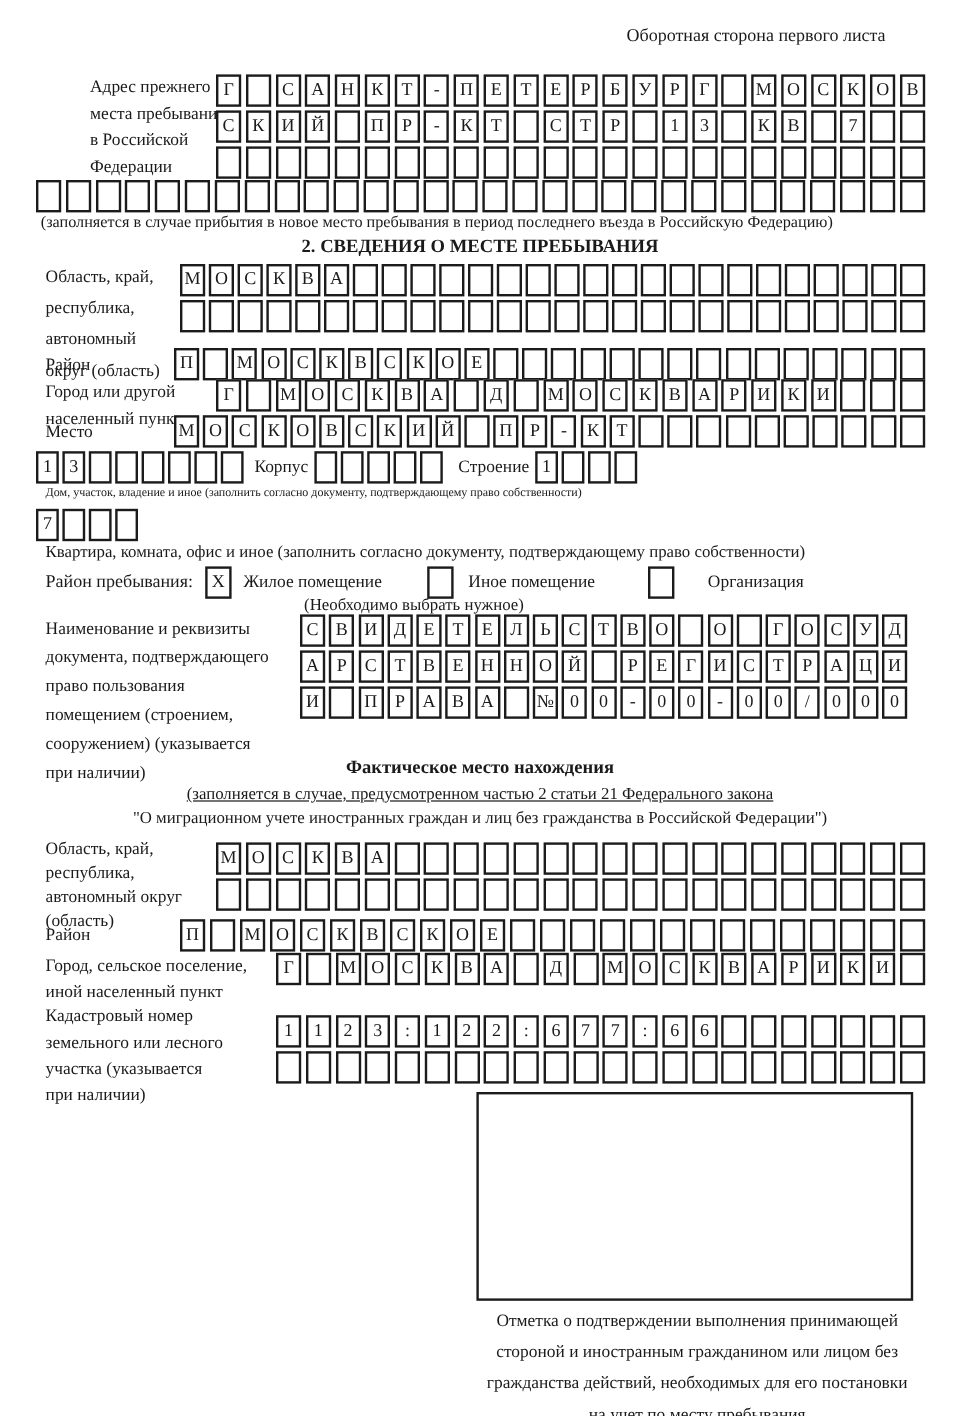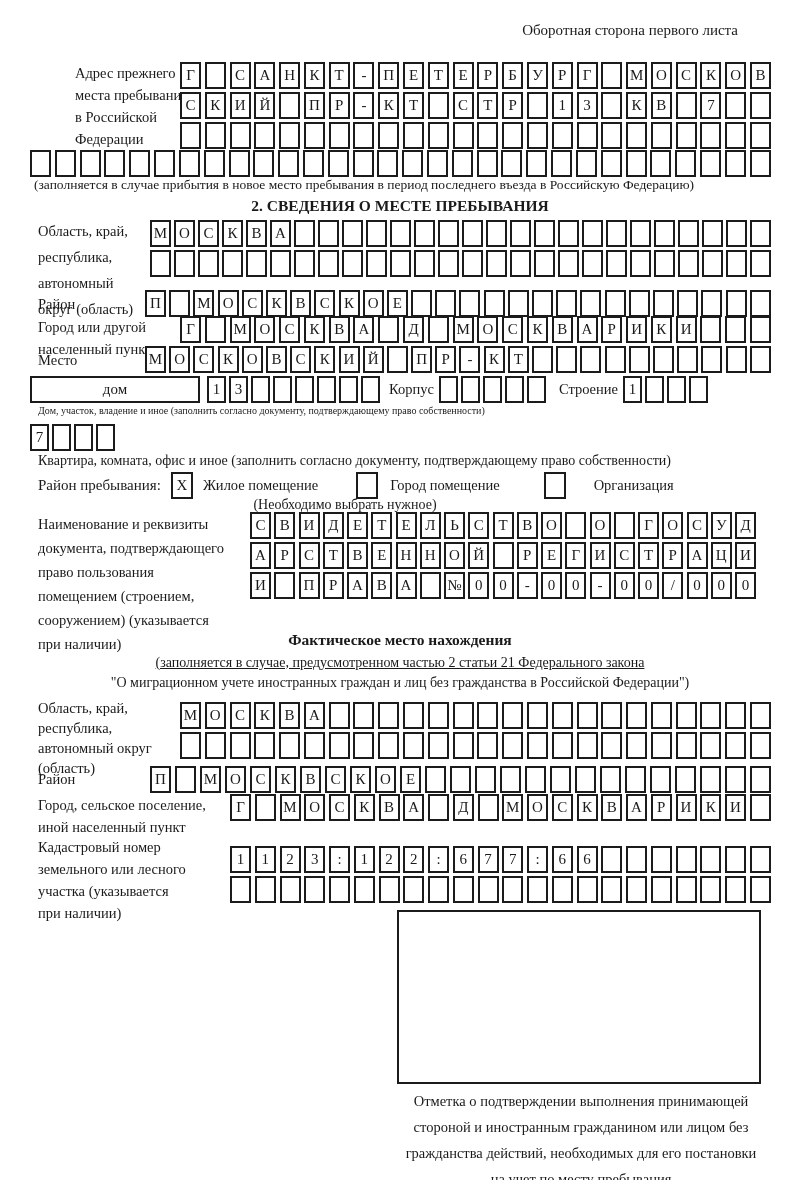--- a/index.html
+++ b/index.html
@@ -288,21 +288,20 @@
     <span class="cell"></span>
     <span class="cell"></span>
     <span class="cell"></span>
     <span class="cell"></span>
     <span class="cell"></span>
     <span class="cell"></span>
     <span class="cell"></span>
   </div>
 
 <div class="flexrow" style="left:30px;top:376px;">
-  <div class="widebox" style="width:166px;margin-right:7px;">дом</div>
   <div class="sm-row" style="display:flex;gap:3px;margin-right:9px;">
       <span class="cell">1</span>
       <span class="cell">3</span>
       <span class="cell"></span>
       <span class="cell"></span>
       <span class="cell"></span>
       <span class="cell"></span>
       <span class="cell"></span>
       <span class="cell"></span>
     </div>
@@ -332,21 +331,21 @@
       <span class="cell"></span>
     </div>
 </div>
 <div class="note" style="left:38px;top:453px;width:720px;text-align:left;font-size:14px;">Квартира, комната, офис и иное (заполнить согласно документу, подтверждающему право собственности)</div>
 
 <div class="flexrow" style="left:38px;top:472px;">
   <span class="cb-label" style="margin-right:10px;font-size:15px;">Район пребывания:</span>
   <span class="checkbox" style="margin-right:10px;">X</span>
   <span class="cb-label" style="margin-right:38px;">Жилое помещение</span>
   <span class="checkbox" style="margin-right:12px;"></span>
-  <span class="cb-label" style="margin-right:44px;">Город помещение</span>
+  <span class="cb-label" style="margin-right:44px;">Иное помещение</span>
   <span class="checkbox" style="margin-right:28px;"></span>
   <span class="cb-label">Организация</span>
 </div>
 <div class="note" style="left:0;top:497px;width:690px;font-size:14px;">(Необходимо выбрать нужное)</div>
 
 <div class="lbl" style="left:38px;top:512px;width:210px;line-height:24px;">Наименование и реквизиты
 документа, подтверждающего
 право пользования
 помещением (строением,
 сооружением) (указывается

